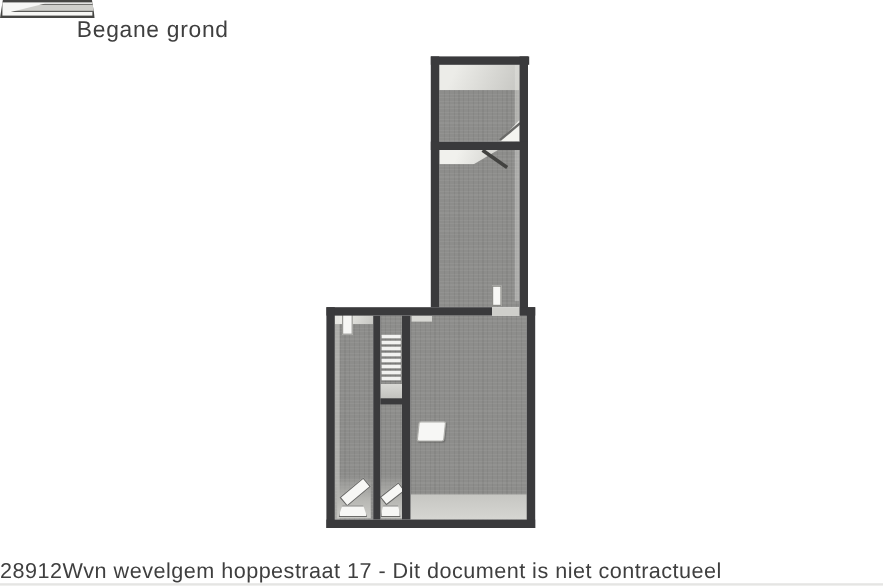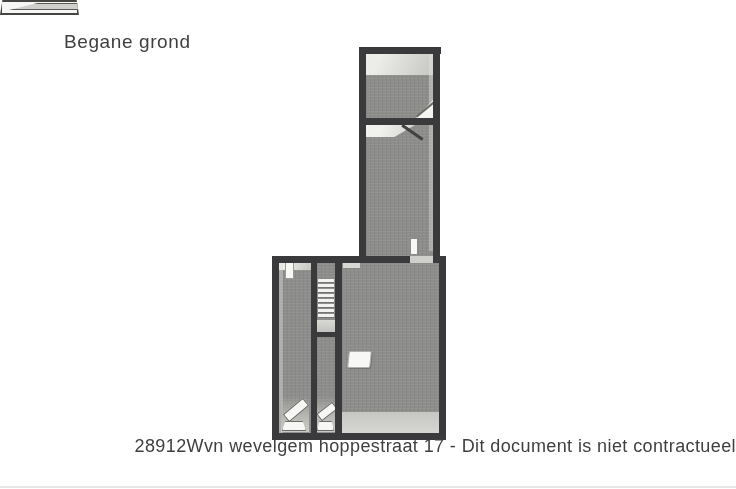--- a/index.html
+++ b/index.html
@@ -8,25 +8,24 @@
     background:#ffffff;
     font-family:"Liberation Sans", sans-serif;
     position:relative; overflow:hidden;
   }
   .screen { position:absolute; inset:0; }
 
   .page-title {
     position:absolute; left:64px; top:15px;
     font-size:19px; font-weight:300; letter-spacing:0.6px;
     color:var(--text,#3f3f3f);
-    margin-top:16px;
   }
   .caption {
-    position:absolute; left:0; right:0; top:436px;
-    text-align:right; font-size:18px; font-weight:300;
+    position:absolute; left:0; right:0; top:466px;
+    text-align:left; font-size:18px; font-weight:300;
     letter-spacing:0.4px; color:var(--text,#3f3f3f);
   }
   .bottom-rule {
     position:absolute; left:0; right:0; top:486px; height:2px;
     background:var(--rule,#dcdcda); opacity:0.75;
   }
 
   
   .abs { position:absolute; }
   .w { position:absolute; background:var(--wall,#3a3a3c); }

